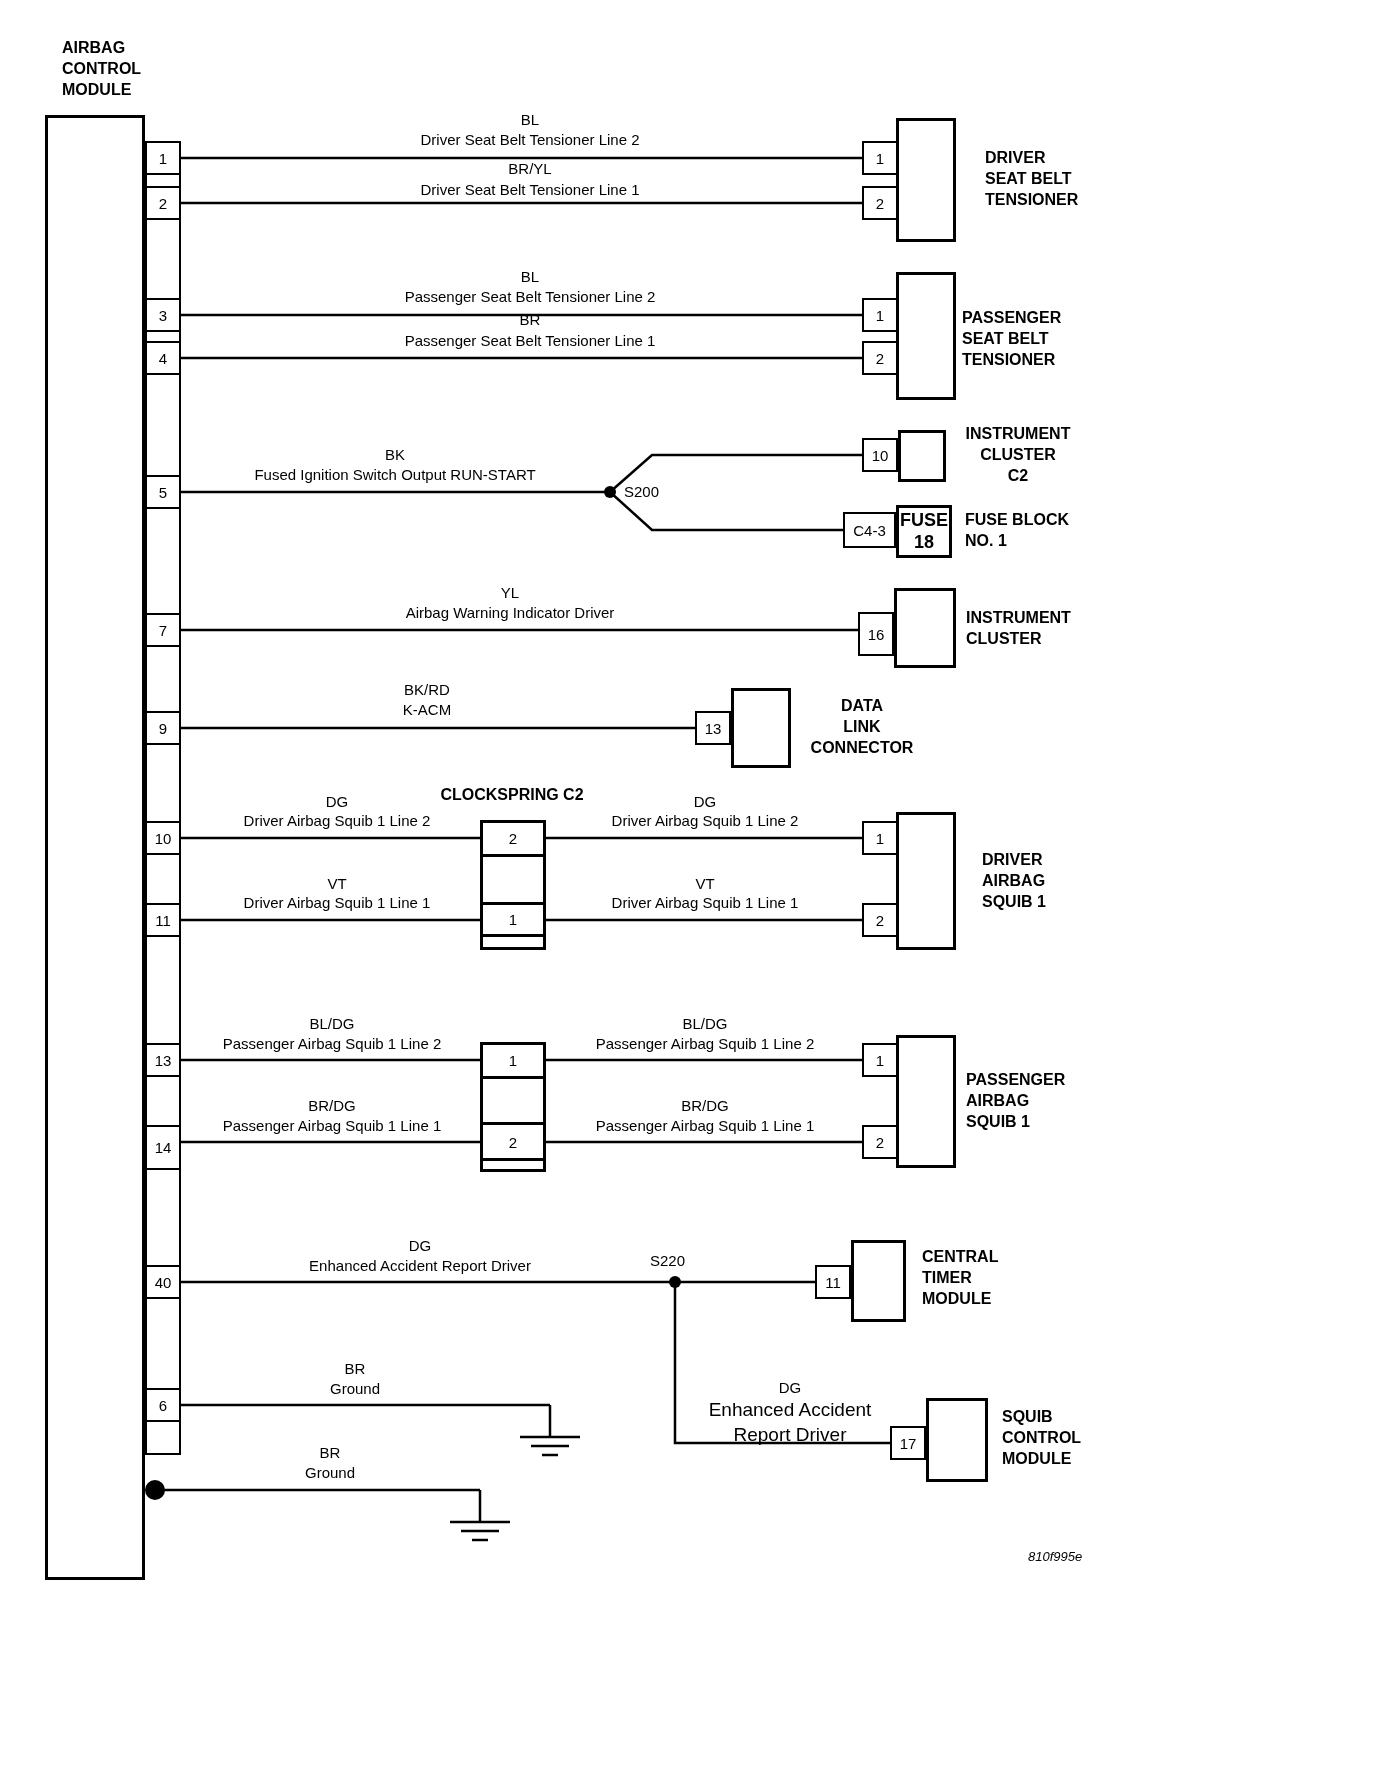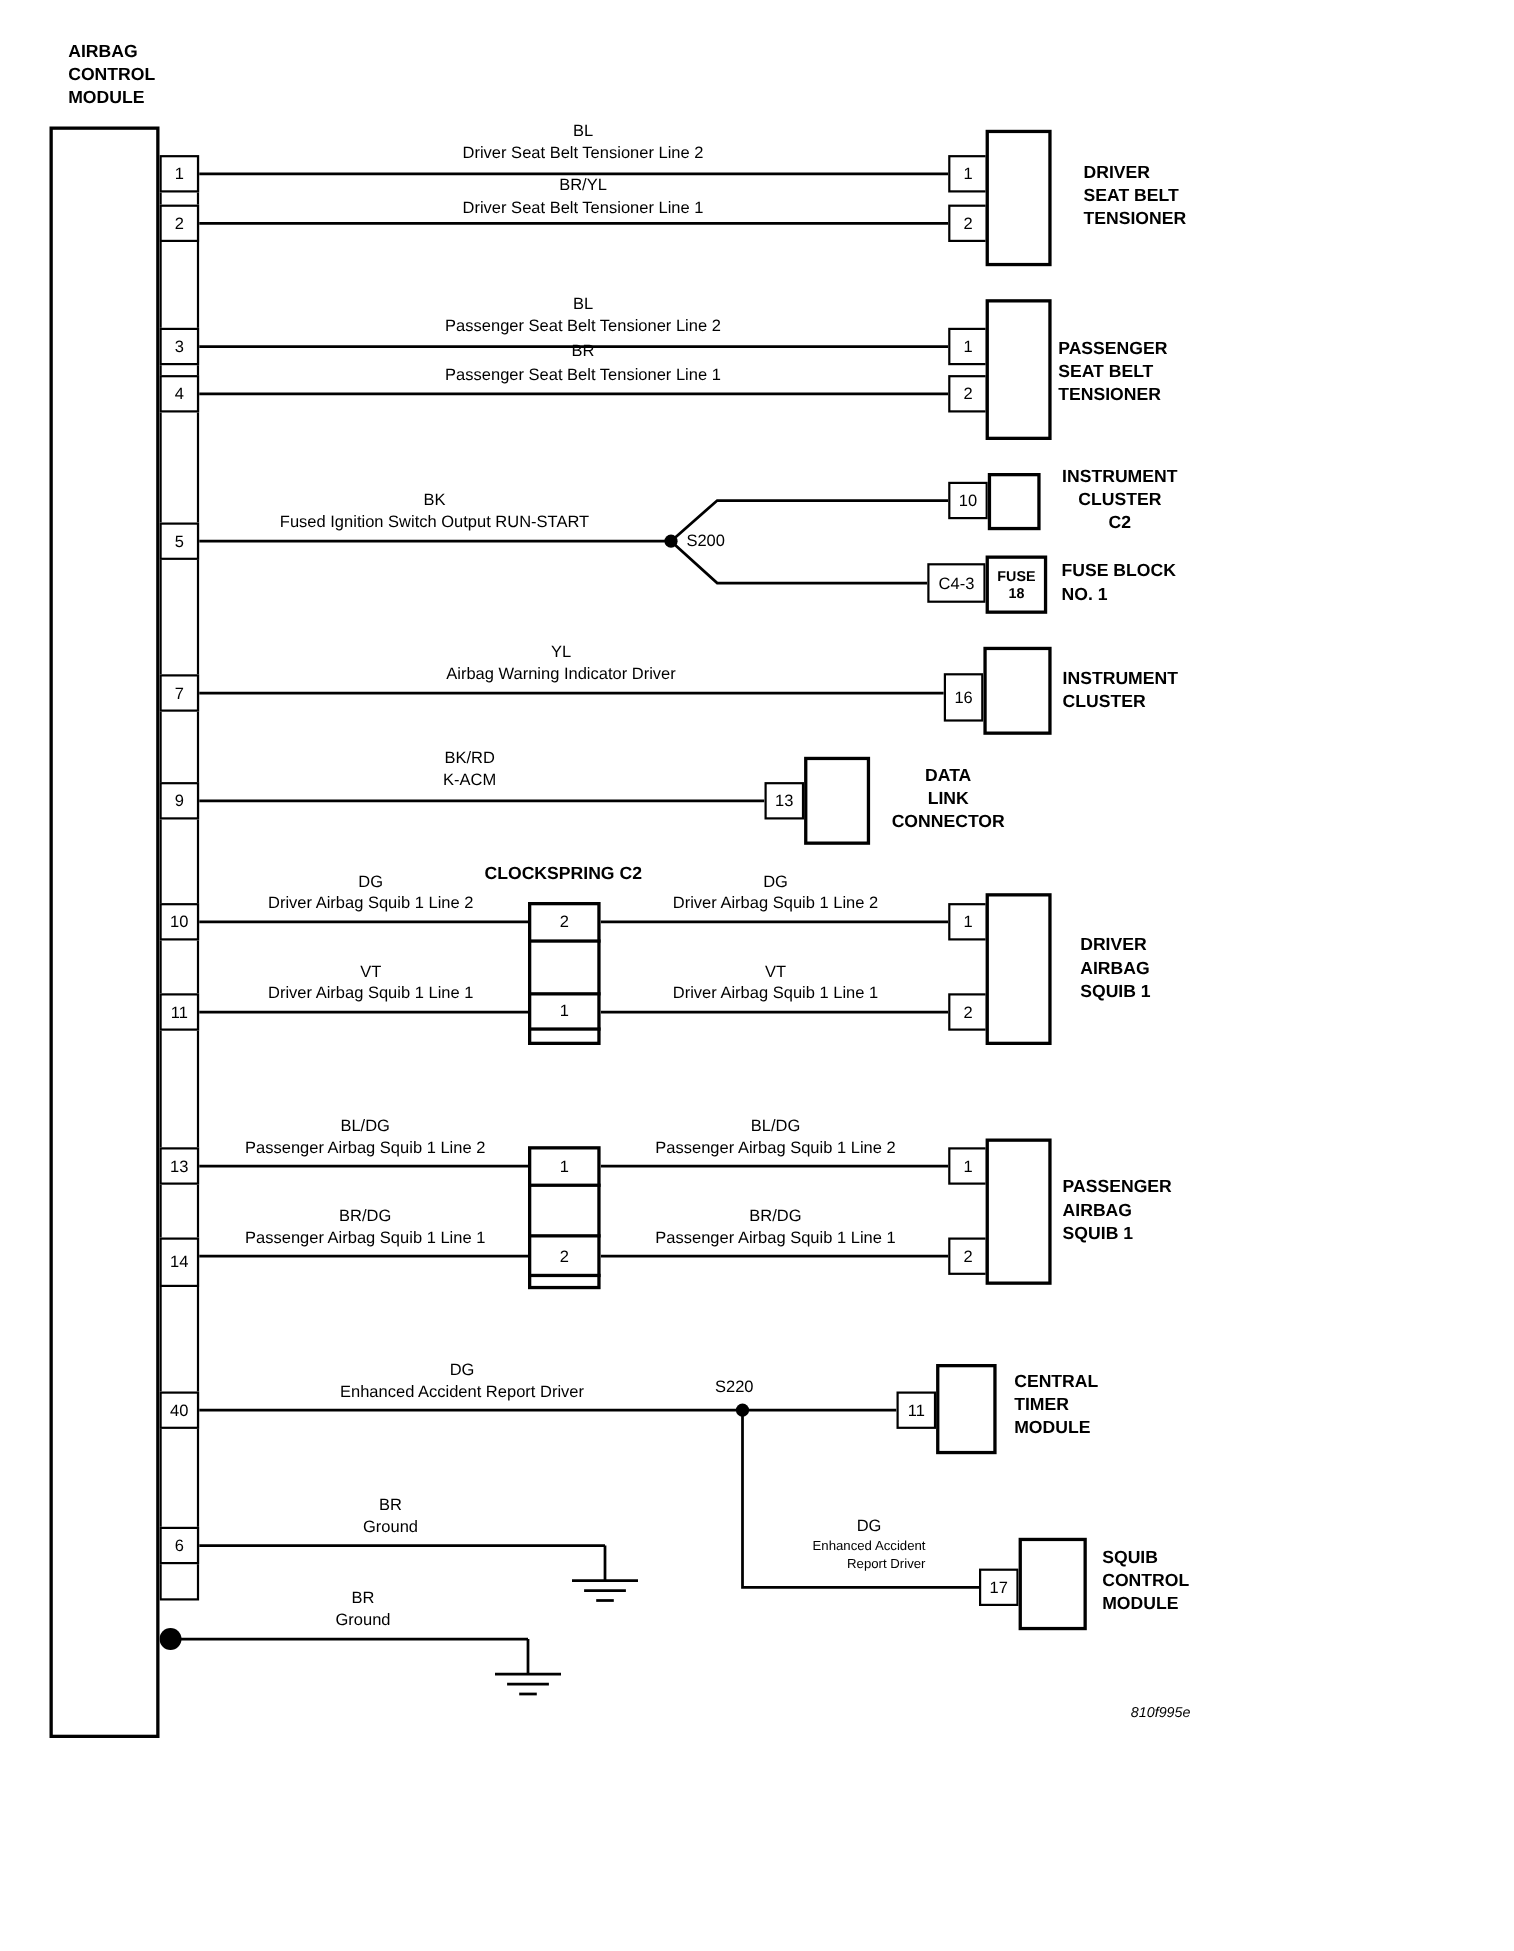--- a/index.html
+++ b/index.html
@@ -9,27 +9,27 @@
     font-family:"Liberation Sans","DejaVu Sans",sans-serif; color:#000; overflow:hidden;
   }
   .svg-layer { position:absolute; left:0; top:0; }
   .box  { position:absolute; border:3px solid #000; background:#fff; }
   .strip{ position:absolute; border:2px solid #000; background:#fff; }
   .pin  { position:absolute; border:2px solid #000; background:#fff;
           display:flex; align-items:center; justify-content:center; font-size:15px; }
   .pinnum { position:absolute; display:flex; align-items:center; justify-content:center; font-size:15px; }
   .hdiv { position:absolute; height:3px; background:#000; }
   .wtxt { position:absolute; font-size:15px; white-space:nowrap; transform:translateX(-50%); text-align:center; }
-  .wtxt2{ position:absolute; font-size:12px; white-space:pre-line; transform:translateX(-50%); text-align:right; line-height:1.3; }
+  .wtxt2{ position:absolute; font-size:19px; white-space:pre-line; transform:translateX(-50%); text-align:center; line-height:1.3; }
   .clabel { position:absolute; font-size:16px; font-weight:bold; white-space:pre-line; line-height:1.3; }
   .clabel.center { text-align:center; }
   .header { position:absolute; font-size:16px; font-weight:bold; white-space:nowrap; transform:translateX(-50%); }
   .splice { position:absolute; font-size:15px; white-space:nowrap; }
   .fusetxt { position:absolute; display:flex; align-items:center; justify-content:center;
-             font-size:13px; font-weight:bold; white-space:pre-line; text-align:center; line-height:1.2; }
+             font-size:18px; font-weight:bold; white-space:pre-line; text-align:center; line-height:1.2; }
   .code { position:absolute; font-size:13px;font-style:italic; }
 </style>
 </head>
 <body>
 
 <div class="diagram">
 
   <svg class="svg-layer" width="1376" height="1774">
     <g stroke="#000" stroke-width="2.5" fill="none">
       <line x1="181" y1="158" x2="862" y2="158"></line>

